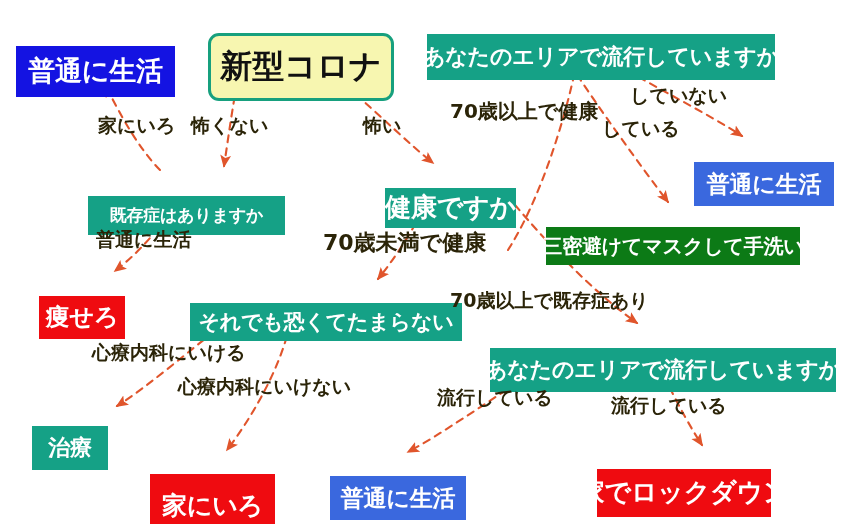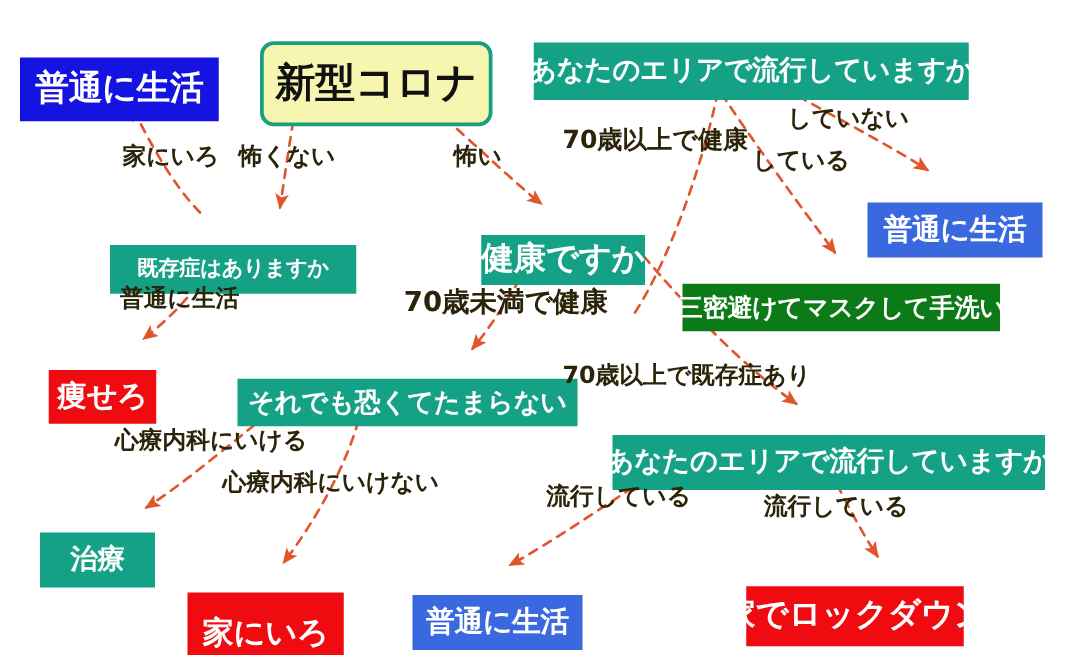--- a/index.html
+++ b/index.html
@@ -111,21 +111,21 @@
       <div class="node node-blue-strong" style="left: 16px; top: 26px; width: 159px; height: 51px; font-size: 27px;">普通に生活</div>
       <div class="node node-root" style="left: 208px; top: 13px; width: 186px; height: 68px; font-size: 32px;">新型コロナ</div>
       <div class="node node-teal" style="left: 427px; top: 14px; width: 348px; height: 46px; font-size: 22px;">あなたのエリアで流行していますか</div>
       <div class="node node-blue-soft" style="left: 694px; top: 142px; width: 140px; height: 44px; font-size: 23px;">普通に生活</div>
       <div class="node node-teal" style="left: 88px; top: 176px; width: 197px; height: 39px; font-size: 17px;">既存症はありますか</div>
       <div class="node node-teal" style="left: 385px; top: 168px; width: 131px; height: 40px; font-size: 26px;">健康ですか</div>
       <div class="node node-darkgreen" style="left: 546px; top: 207px; width: 254px; height: 38px; font-size: 20px;">三密避けてマスクして手洗い</div>
       <div class="node node-red" style="left: 39px; top: 276px; width: 86px; height: 43px; font-size: 24px;">痩せろ</div>
       <div class="node node-teal" style="left: 190px; top: 283px; width: 272px; height: 38px; font-size: 21px;">それでも恐くてたまらない</div>
       <div class="node node-teal" style="left: 490px; top: 328px; width: 346px; height: 44px; font-size: 22px;">あなたのエリアで流行していますか</div>
-      <div class="node node-teal" style="left: 32px; top: 406px; width: 92px; height: 44px; font-size: 22px;">治療</div>
+      <div class="node node-teal" style="left: 32px; top: 406px; width: 76px; height: 44px; font-size: 22px;">治療</div>
       <div class="node node-red" style="left: 150px; top: 454px; width: 125px; height: 64px; font-size: 25px;">家にいろ</div>
       <div class="node node-blue-soft" style="left: 330px; top: 456px; width: 136px; height: 44px; font-size: 23px;">普通に生活</div>
       <div class="node node-red" style="left: 597px; top: 449px; width: 174px; height: 48px; font-size: 26px;">家でロックダウン</div>
     </div>
   <div id="labels-layer">
       <div class="edge-label" style="left: 191px; top: 116px; font-size: 19px;">怖くない</div>
       <div class="edge-label" style="left: 98px; top: 116px; font-size: 19px;">家にいろ</div>
       <div class="edge-label" style="left: 363px; top: 116px; font-size: 19px;">怖い</div>
       <div class="edge-label" style="left: 96px; top: 230px; font-size: 19px;">普通に生活</div>
       <div class="edge-label" style="left: 323px; top: 232px; font-size: 22px;">70歳未満で健康</div>

